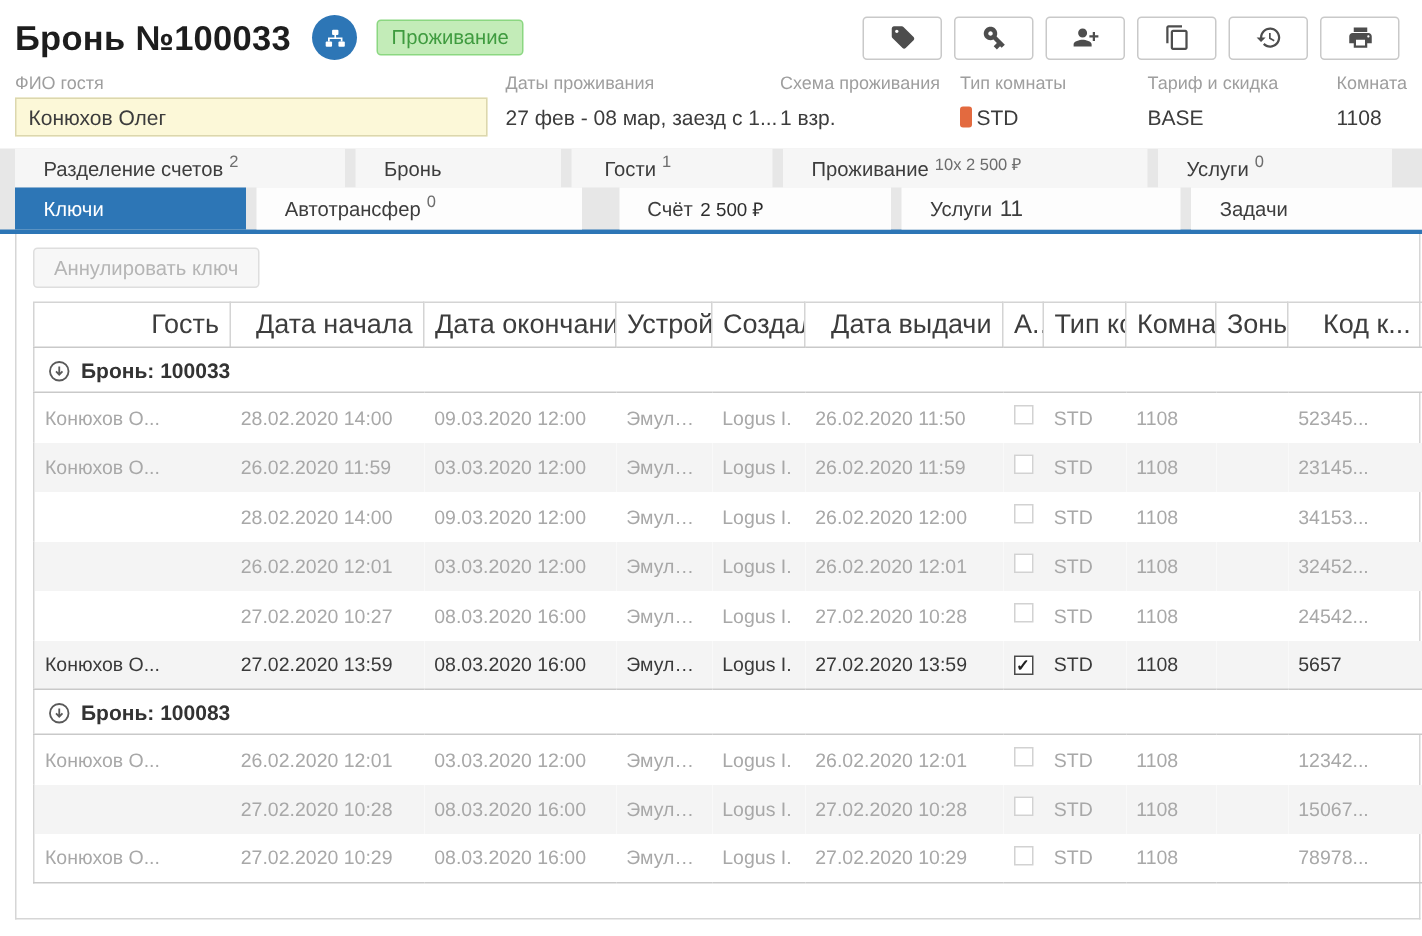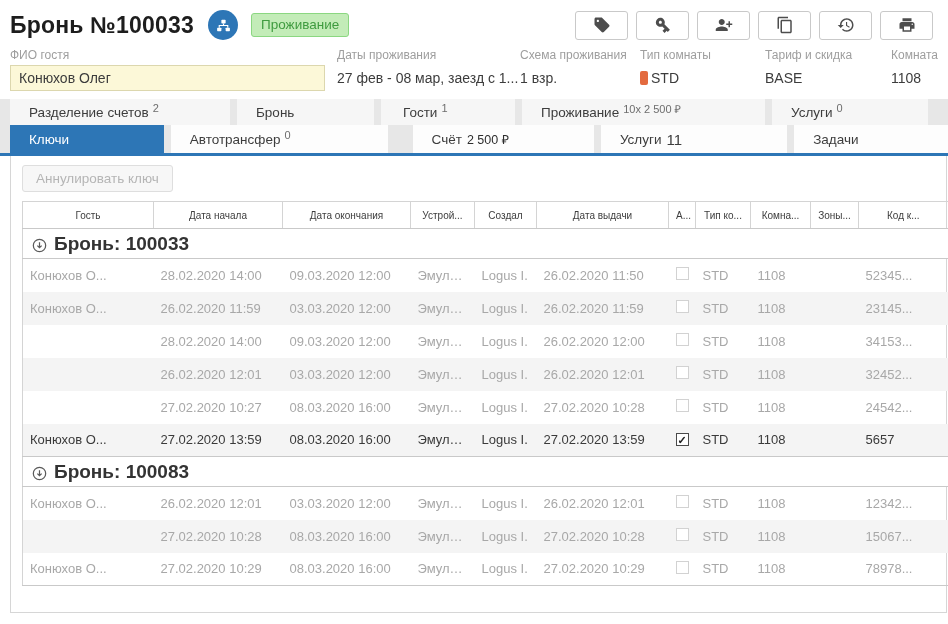--- a/index.html
+++ b/index.html
@@ -37,29 +37,29 @@
   .cnt.sup { font-size:11px; color:#6d6d6d; margin-left:4px; position:relative; top:-4px; }
   .cnt.bold { font-size:12.5px; font-weight:400; color:#2e2e2e; margin-left:5px; }
   .cnt.plain { font-size:15px; margin-left:5px; }
 
   
   .panel { margin-left:10px; width:937px; height:457px; border:1px solid #d6d6d6; border-top:none; background:#fff; }
   .panel-toolbar { padding:9px 0 9px 11px; }
   .annul-btn { height:27px; padding:0 13px; font-size:13.5px; color:#b5b5b5; background:#f7f7f7; border:1px solid #dedede; border-radius:3px; font-family:"Liberation Sans",sans-serif; }
 
   table.keys { margin-left:11px; width:925px; border-collapse:collapse; table-layout:fixed; border-left:1px solid #d4d4d4; border-bottom:1px solid #c9c9c9; }
-  table.keys th { height:27px; padding:4px 7px; text-align:center; font-weight:400; font-size:10px; color:#3d3d3d;
+  table.keys th { height:27px; padding:4px 7px; text-align:right; font-weight:400; font-size:18px; color:#3d3d3d;
                   border-top:1px solid #d4d4d4; border-bottom:1px solid #c9c9c9; border-right:1px solid #d4d4d4;
                   white-space:nowrap; overflow:hidden; cursor:pointer; }
   table.keys th:last-child { border-right:none; }
   table.keys td { height:33px; padding:0 7px; font-size:13px; color:#a8a8a8; white-space:nowrap; overflow:hidden; text-overflow:ellipsis; }
   tr.alt td { background:#f4f4f4; }
   tr.active-key td { color:#3a3a3a; }
   tr.group td { height:30px; border-top:1px solid #c9c9c9; border-bottom:1px solid #c9c9c9; background:#fff;
-                font-size:19px; font-weight:700; color:#333; padding-left:9px; }
+                font-size:14px; font-weight:700; color:#333; padding-left:9px; }
   tr.group svg { vertical-align:-3px; margin-right:7px; }
   td.cell-guest { padding-left:11px; }
   .cb { display:inline-block; width:13px; height:13px; line-height:12px; text-align:center; border:1px solid #d2d2d2; background:#fff; font-size:11px; color:#222; cursor:pointer; }
   .cb.on { border-color:#4a4a4a; font-weight:700; }
 </style>
 </head>
 <body>
 
 <div class="page">
 

